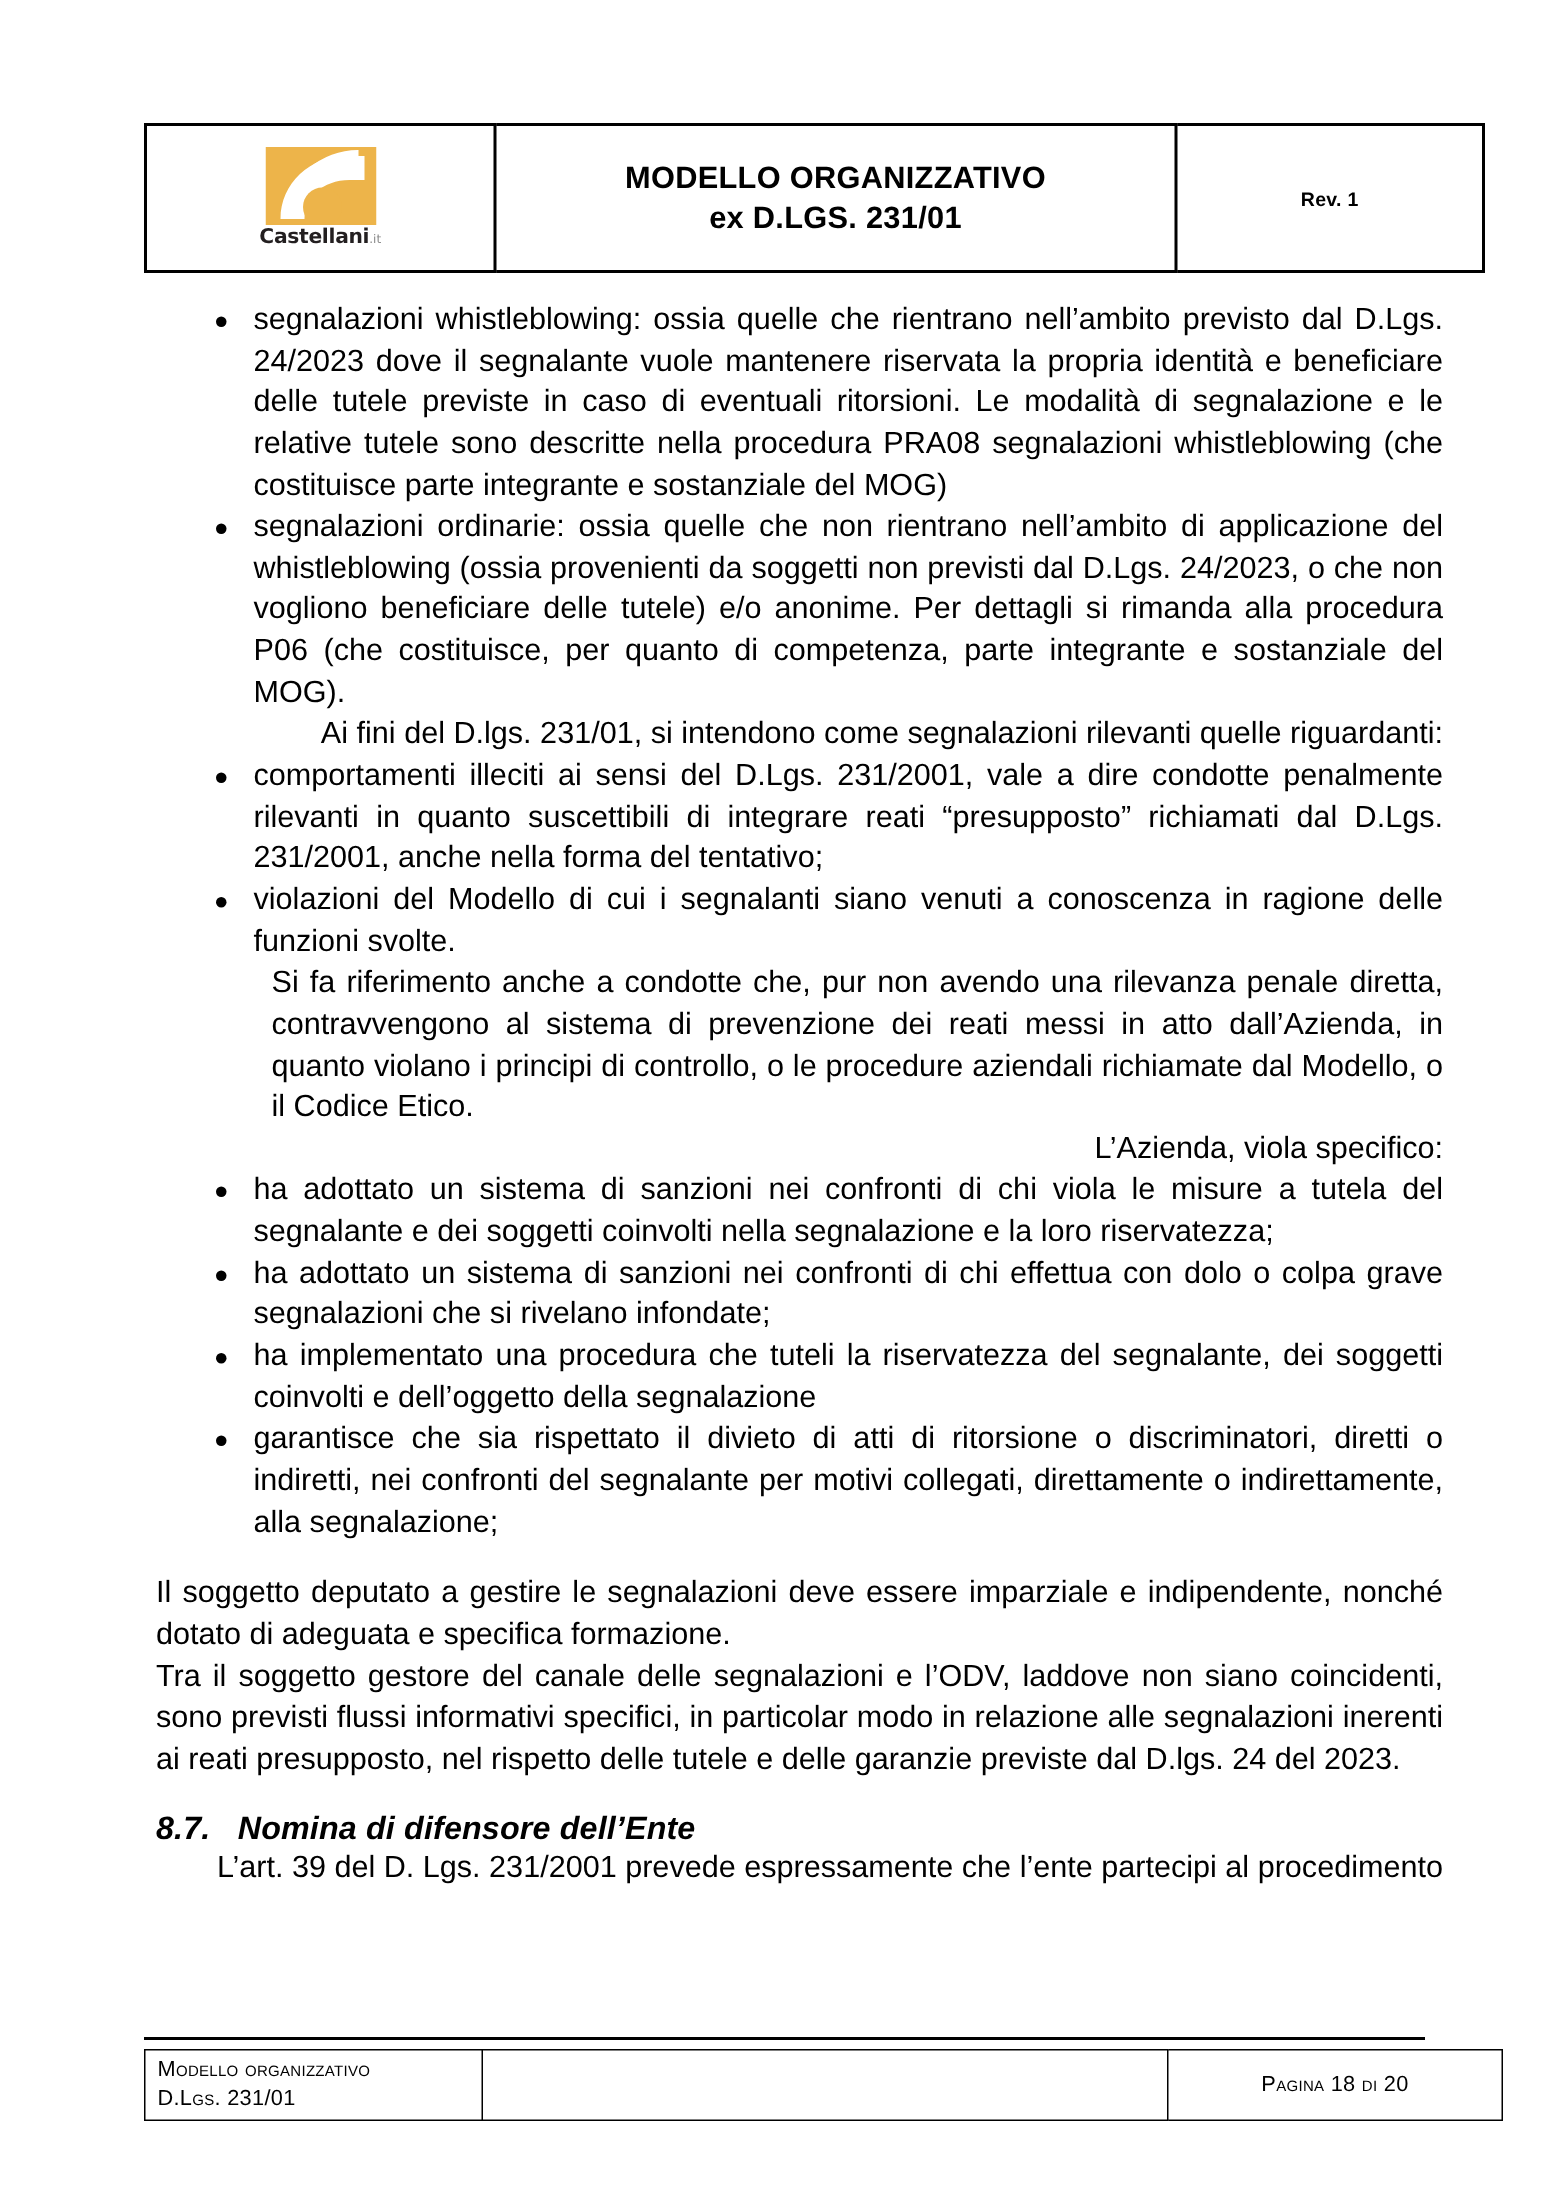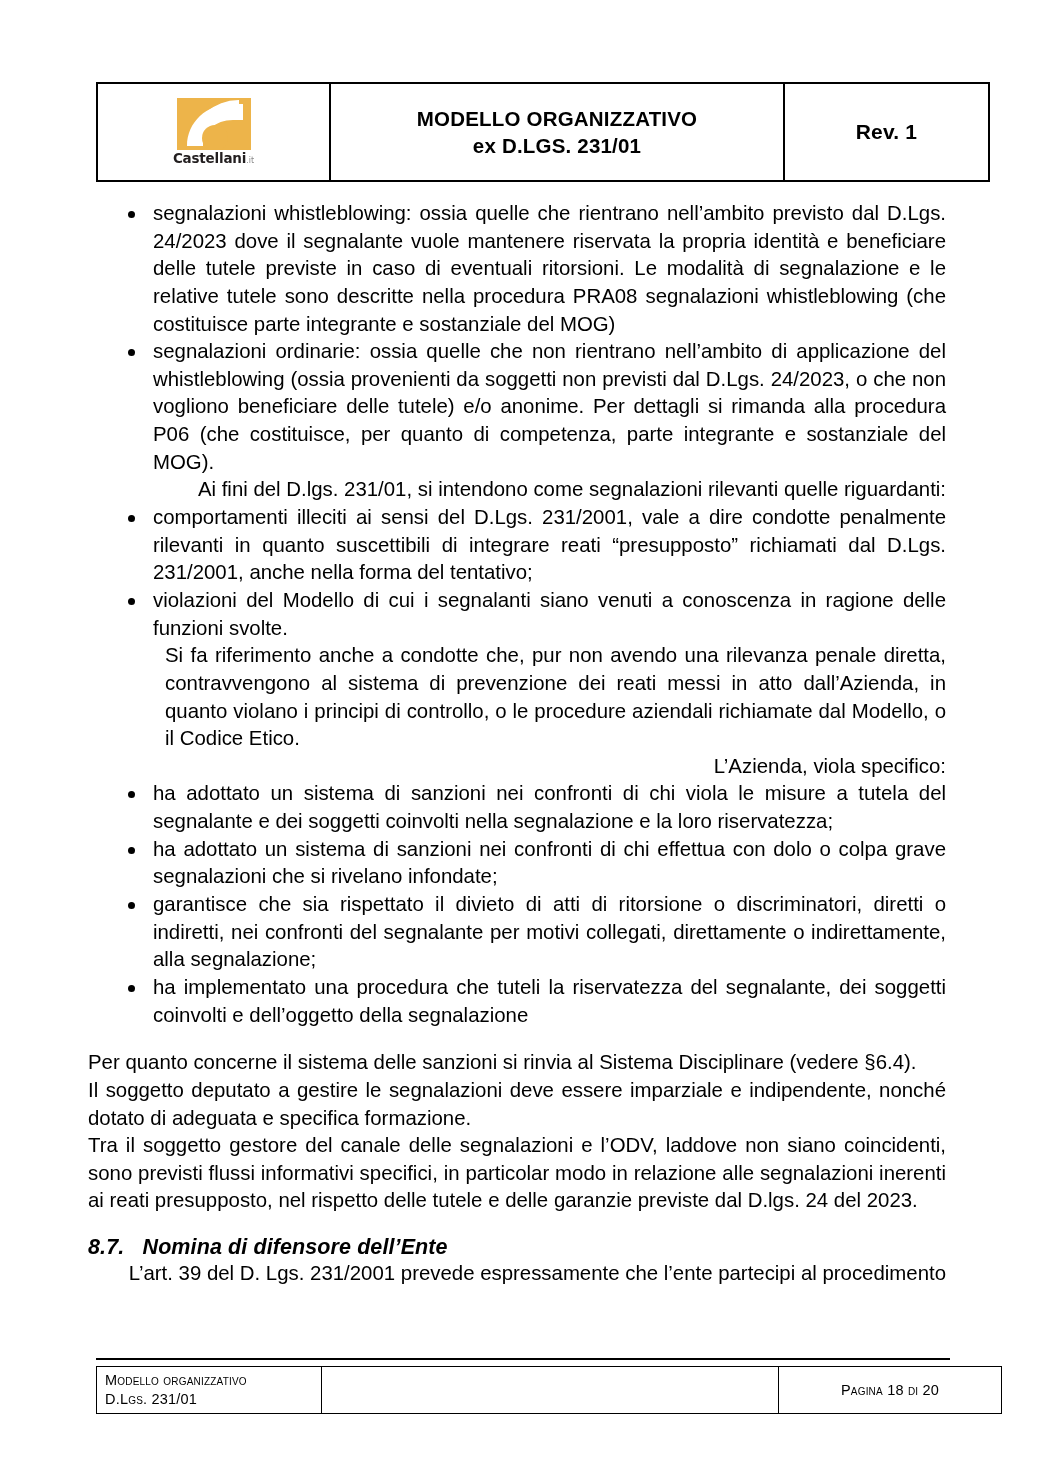--- a/index.html
+++ b/index.html
@@ -40,21 +40,21 @@
   .hdr-title-cell { width: 440px; text-align: center; }
   .hdr-rev-cell  { width: 191px; text-align: center; }
 
   .hdr-title {
     font-size: 20.5px;
     font-weight: bold;
     line-height: 1.33;
     letter-spacing: 0.2px;
   }
   .hdr-rev {
-    font-size: 21px;
+    font-size: 13px;
     font-weight: bold;
     letter-spacing: 0.2px;
   }
 
   
   .logo {
     display: inline-block;
     width: 100px;
     text-align: center;
     line-height: 0;
@@ -73,21 +73,21 @@
   .logo-word .tld {
     font-size: 8px;
     font-weight: normal;
     color: #8a8a8a;
     letter-spacing: 0;
   }
 
   
   .content {
     position: absolute;
-    left: 88px;
+    left: 104px;
     top: 200px;
     width: 858px;
   }
   .para {
     font-size: 20.4px;
     line-height: 1.355;
     text-align: justify;
     text-justify: inter-word;
     margin: 0;
     hyphens: none;
@@ -219,27 +219,26 @@
         <span>violazioni del Modello di cui i segnalanti siano venuti a conoscenza in ragione delle funzioni svolte.</span>
         <span class="nobullet-block">Si fa riferimento anche a condotte che, pur non avendo una rilevanza penale diretta, contravvengono al sistema di prevenzione dei reati messi in atto dall’Azienda, in quanto violano i principi di controllo, o le procedure aziendali richiamate dal Modello, o il Codice Etico.</span>
       </li>
     </ul>
 
     <p class="para left">L’Azienda, viola specifico:</p>
 
     <ul class="bullets">
       <li>ha adottato un sistema di sanzioni nei confronti di chi viola le misure a tutela del segnalante e dei soggetti coinvolti nella segnalazione e la loro riservatezza;</li>
       <li>ha adottato un sistema di sanzioni nei confronti di chi effettua con dolo o colpa grave segnalazioni che si rivelano infondate;</li>
+      <li>ha implementato una procedura che tuteli la riservatezza del segnalante, dei soggetti coinvolti e dell’oggetto della segnalazione</li>
       <li>garantisce che sia rispettato il divieto di atti di ritorsione o discriminatori, diretti o indiretti, nei confronti del segnalante per motivi collegati, direttamente o indirettamente, alla segnalazione;</li>
-      <li>ha implementato una procedura che tuteli la riservatezza del segnalante, dei soggetti coinvolti e dell’oggetto della segnalazione</li>
     </ul>
 
     <div class="blockgap"></div>
 
-    <p class="para">Per quanto concerne il sistema delle sanzioni si rinvia al Sistema Disciplinare (vedere §6.4).</p>
     <p class="para">Il soggetto deputato a gestire le segnalazioni deve essere imparziale e indipendente, nonché dotato di adeguata e specifica formazione.</p>
     <p class="para">Tra il soggetto gestore del canale delle segnalazioni e l’ODV, laddove non siano coincidenti, sono previsti flussi informativi specifici, in particolar modo in relazione alle segnalazioni inerenti ai reati presupposto, nel rispetto delle tutele e delle garanzie previste dal D.lgs. 24 del 2023.</p>
 
     <div class="blockgap"></div>
 
     <h2 class="section-heading"><span>8.7.</span>   <span>Nomina di difensore dell’Ente</span></h2>
 
     <p class="para left">L’art. 39 del D. Lgs. 231/2001 prevede espressamente che l’ente partecipi al procedimento</p>
 
   </div>

